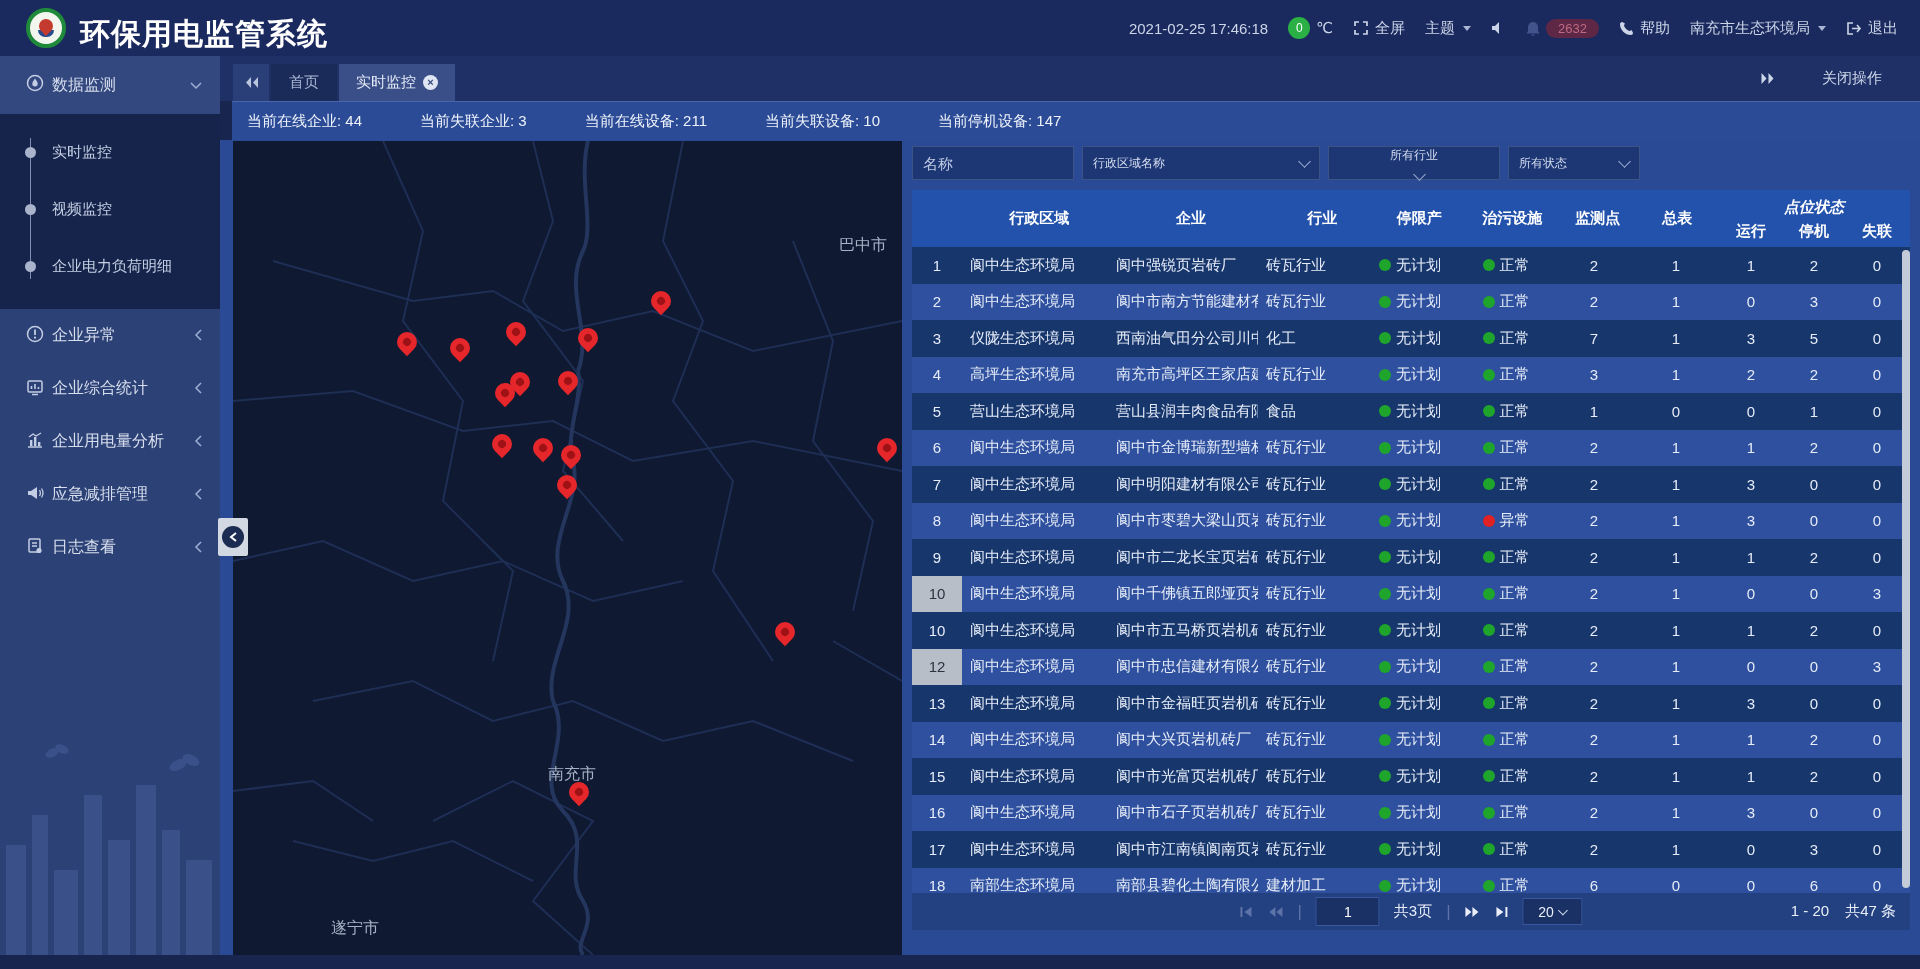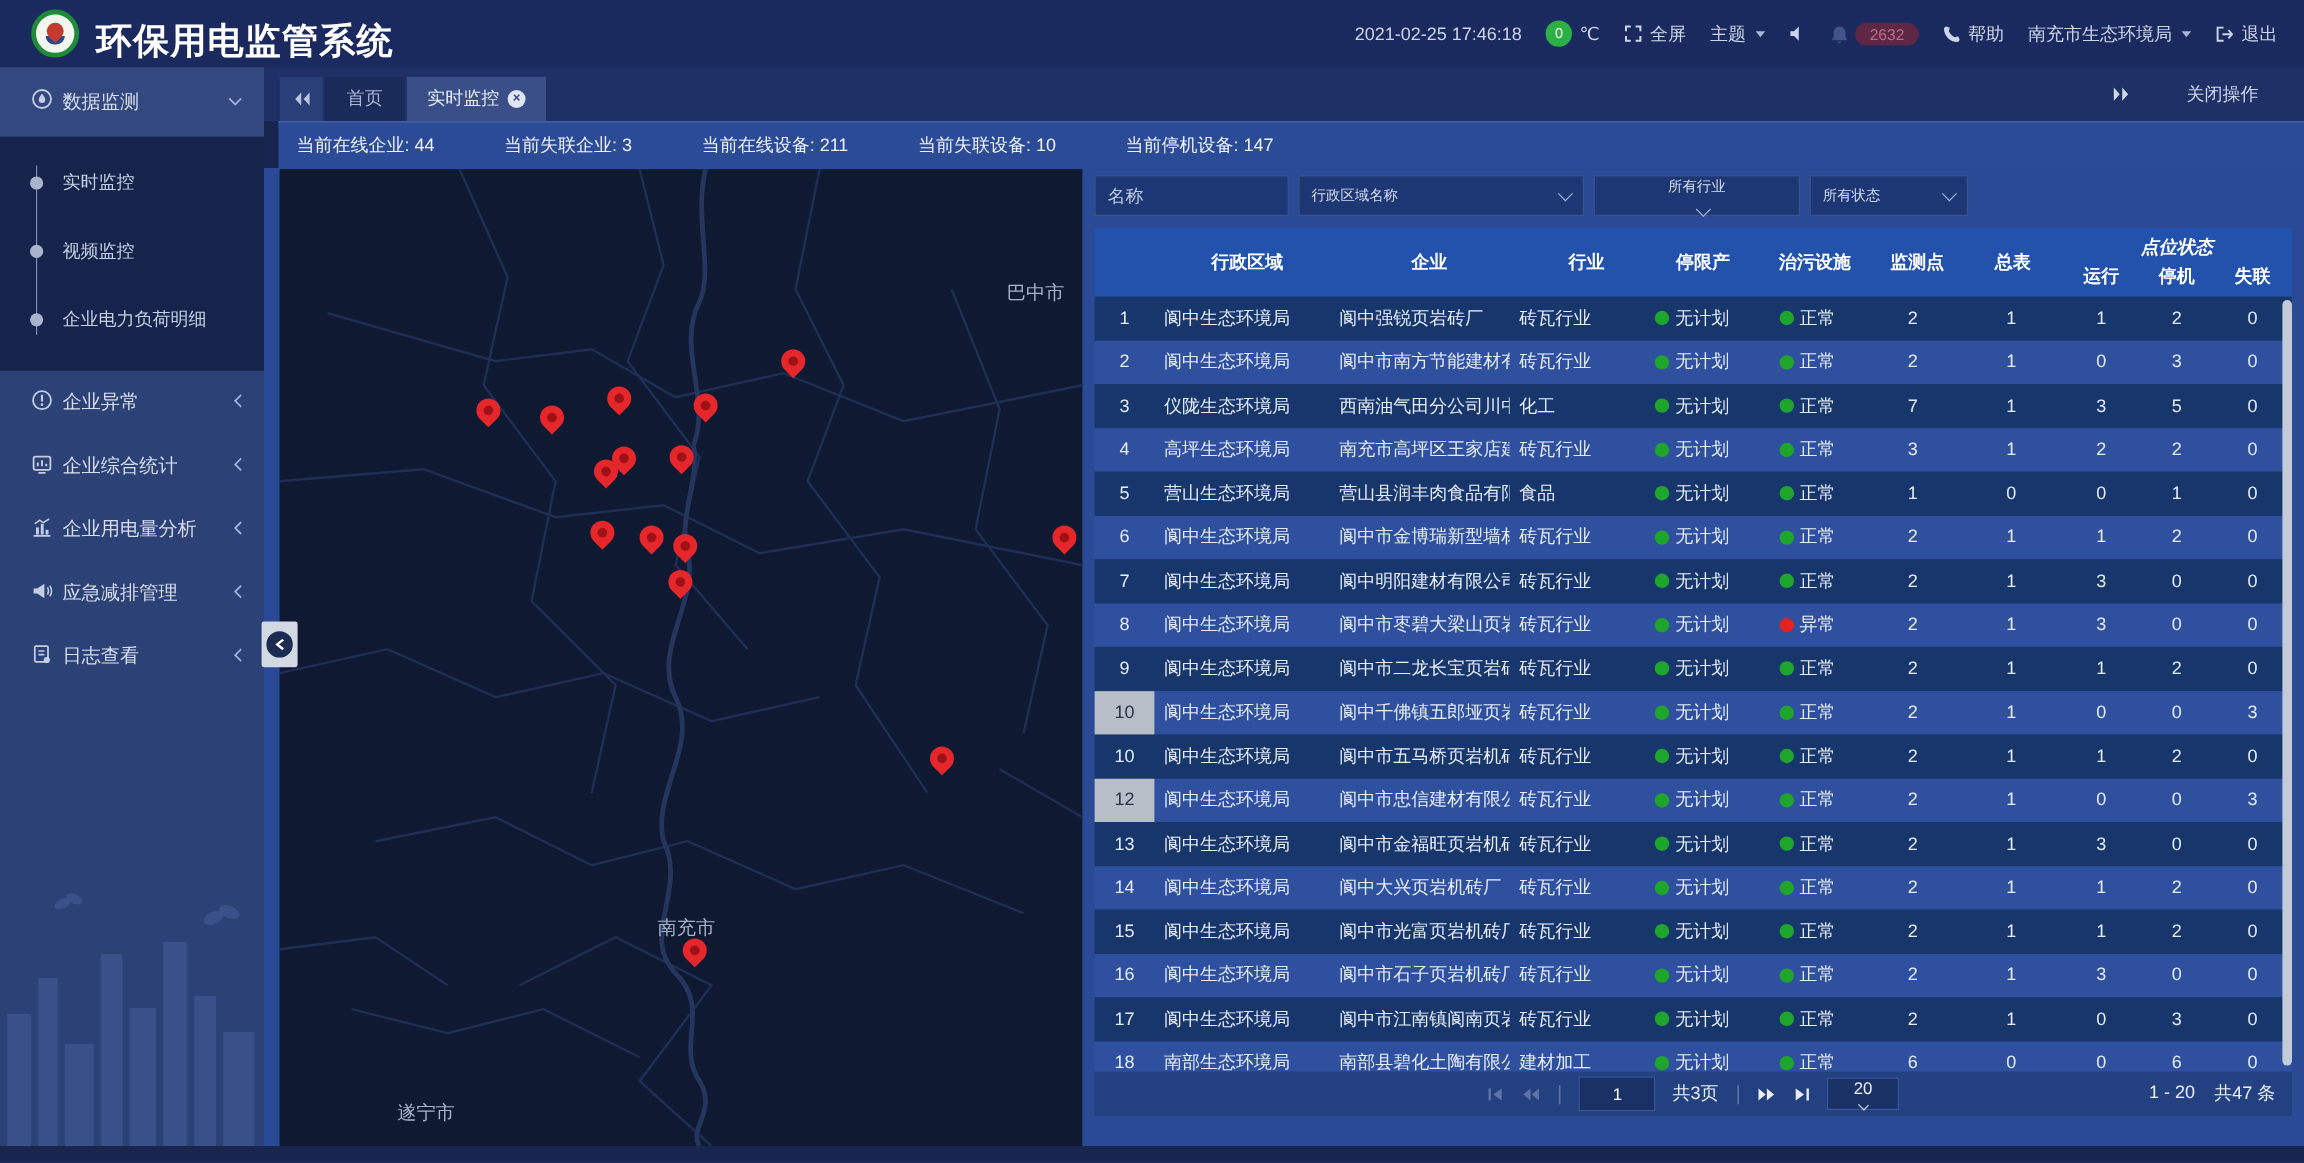--- a/index.html
+++ b/index.html
@@ -90,21 +90,21 @@
   .group-sub{display:flex;height:24px;line-height:24px;}
   .group-sub span{text-align:center;}
 
   .vscroll{position:absolute;right:0;top:110px;width:8px;height:638px;background:#c3cbd9;border-radius:4px;}
 
   
   .pagination{position:absolute;left:0;top:753px;width:998px;height:37px;background:#234180;display:flex;align-items:center;color:#e9eef8;font-size:15px;}
   .pg-center{position:absolute;left:50%;transform:translateX(-50%);display:flex;align-items:center;gap:14px;}
   .pg-sep{color:#5d73a8;font-size:17px;}
   .pg-input{width:58px;height:25px;background:#1a3166;border:1px solid #3a57a0;color:#fff;text-align:center;font-size:14px;outline:none;font-family:inherit;}
-  .pg-size{width:58px;height:25px;background:#1a3166;border:1px solid #3a57a0;display:flex;align-items:center;justify-content:center;gap:6px;cursor:pointer;font-size:14px;flex-direction:column;}
+  .pg-size{width:58px;height:25px;background:#1a3166;border:1px solid #3a57a0;display:flex;align-items:center;justify-content:center;gap:6px;cursor:pointer;font-size:14px;}
   .pg-size .sel-caret{width:6px;height:6px;border-right:1.5px solid #cdd7ea;border-bottom:1.5px solid #cdd7ea;transform:rotate(45deg);margin-top:-3px;}
   .pg-count{position:absolute;right:14px;display:flex;gap:16px;}
   .pg-ico{display:flex;align-items:center;cursor:pointer;}
 </style>
 </head>
 <body>
 
 <div id="app">
 
   <div class="top-header">

